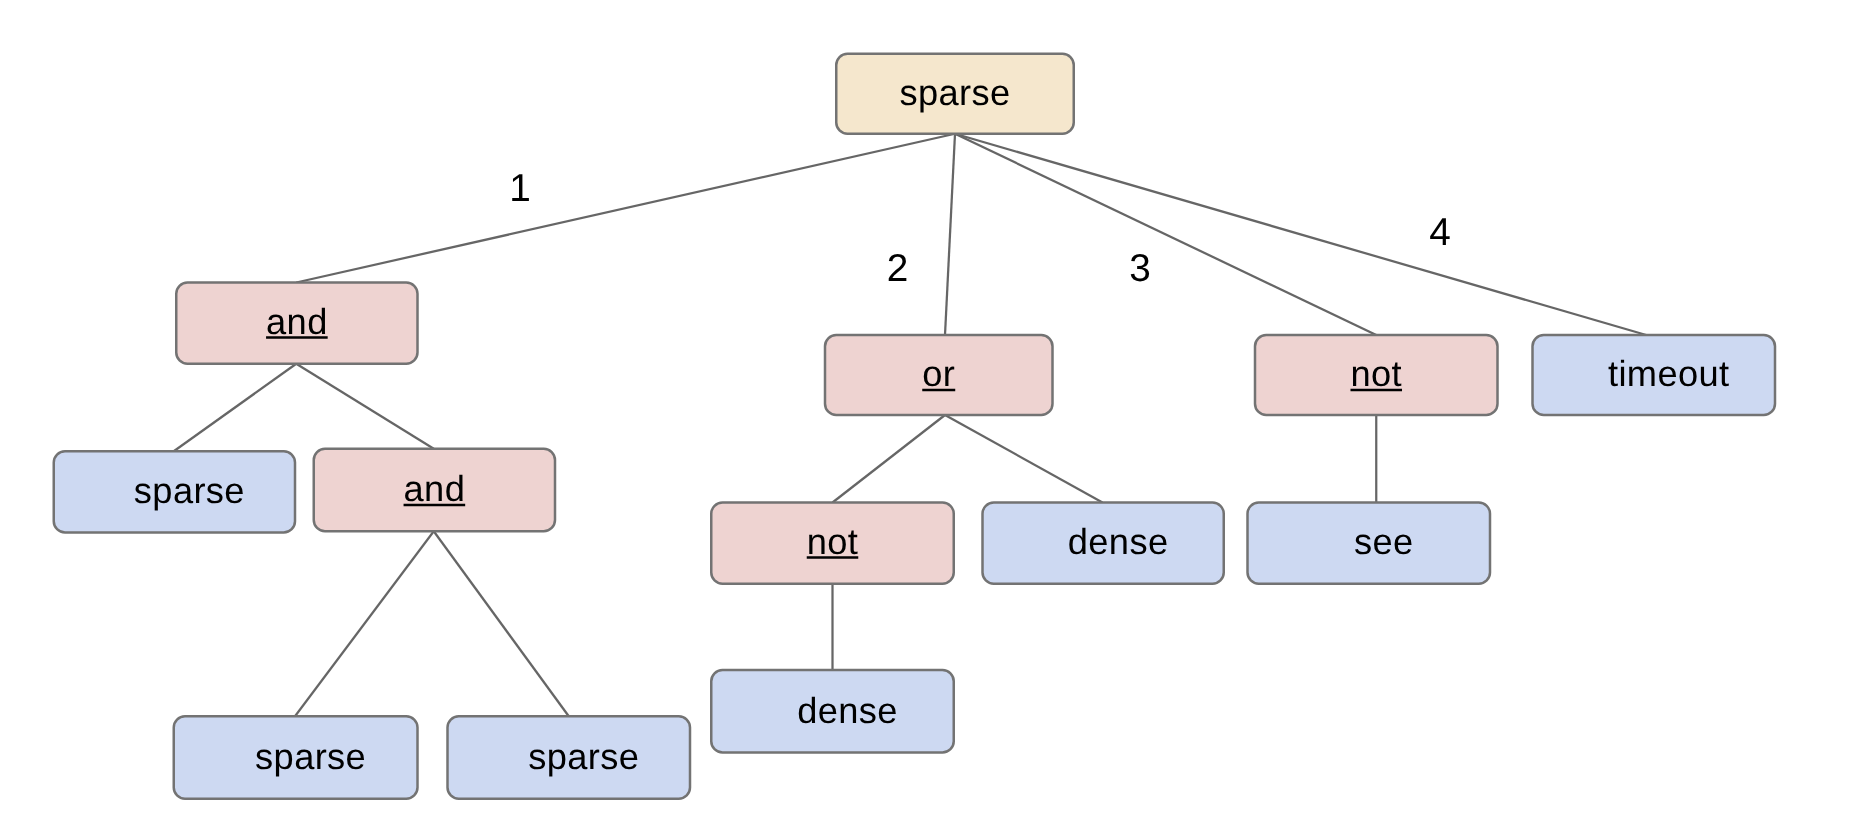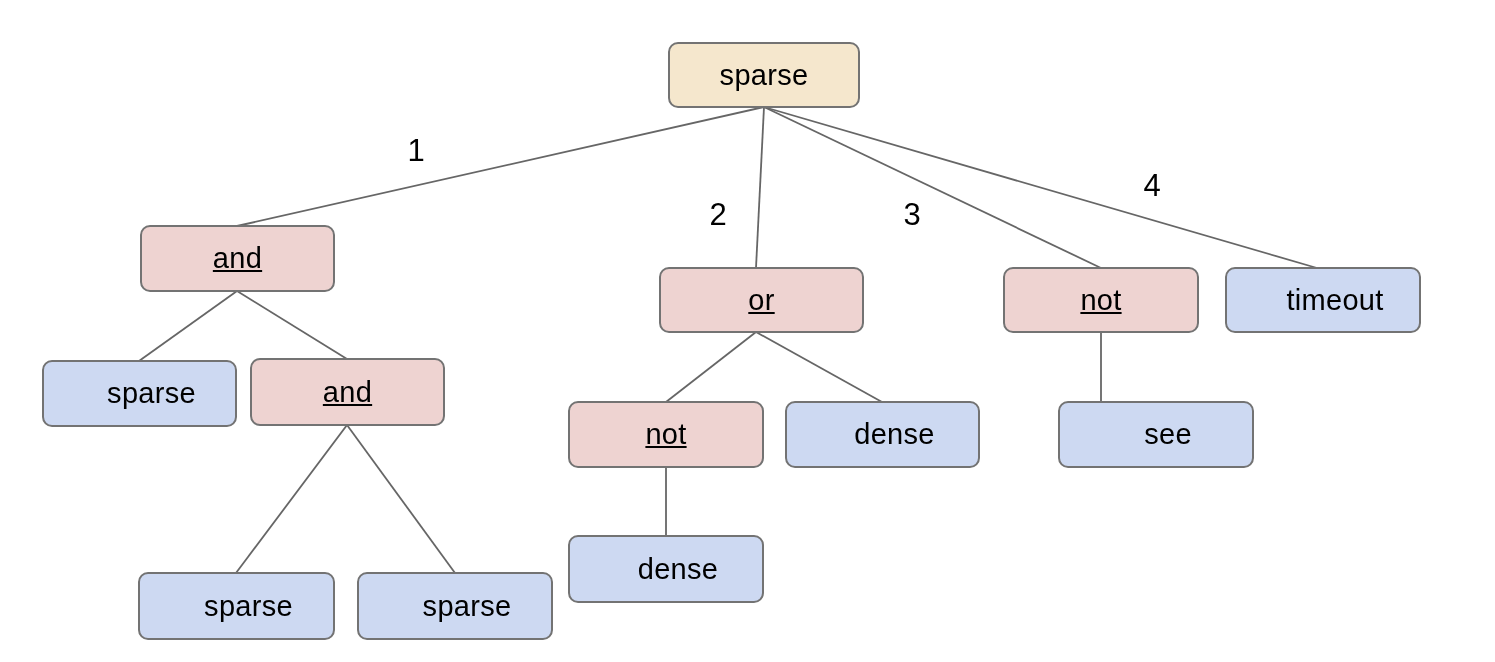--- a/index.html
+++ b/index.html
@@ -75,42 +75,42 @@
   <div class="edge-label" style="left:718px;  top:215px;">2</div>
   <div class="edge-label" style="left:912px;  top:215px;">3</div>
   <div class="edge-label" style="left:1152px; top:186px;">4</div>
 
   <div class="node root" style="left:668px;  top:42px;  width:192px; height:66px;">
       <span>sparse</span>
     </div>
   <div class="node operator" style="left:140px;  top:225px; width:195px; height:67px;">
       <span>and</span>
     </div>
-  <div class="node operator" style="left:659px;  top:267px; width:205px; height:66px;align-items:center;">
+  <div class="node operator" style="left:659px;  top:267px; width:184px; height:66px;align-items:center;">
       <span>or</span>
     </div>
   <div class="node operator" style="left:1003px; top:267px; width:196px; height:66px;">
       <span>not</span>
     </div>
   <div class="node leaf" style="left:1225px; top:267px; width:196px; height:66px;">
       <span>timeout</span>
     </div>
   <div class="node leaf" style="left:42px;   top:360px; width:195px; height:67px;">
       <span>sparse</span>
     </div>
   <div class="node operator" style="left:250px;  top:358px; width:195px; height:68px;">
       <span>and</span>
     </div>
   <div class="node operator" style="left:568px;  top:401px; width:196px; height:67px;">
       <span>not</span>
     </div>
   <div class="node leaf" style="left:785px;  top:401px; width:195px; height:67px;">
       <span>dense</span>
     </div>
-  <div class="node leaf" style="left:1058px; top:401px; width:196px; height:67px;">
+  <div class="node leaf" style="left:997px; top:401px; width:196px; height:67px;">
       <span>see</span>
     </div>
   <div class="node leaf" style="left:568px;  top:535px; width:196px; height:68px;">
       <span>dense</span>
     </div>
   <div class="node leaf" style="left:138px;  top:572px; width:197px; height:68px;">
       <span>sparse</span>
     </div>
   <div class="node leaf" style="left:357px;  top:572px; width:196px; height:68px;">
       <span>sparse</span>

